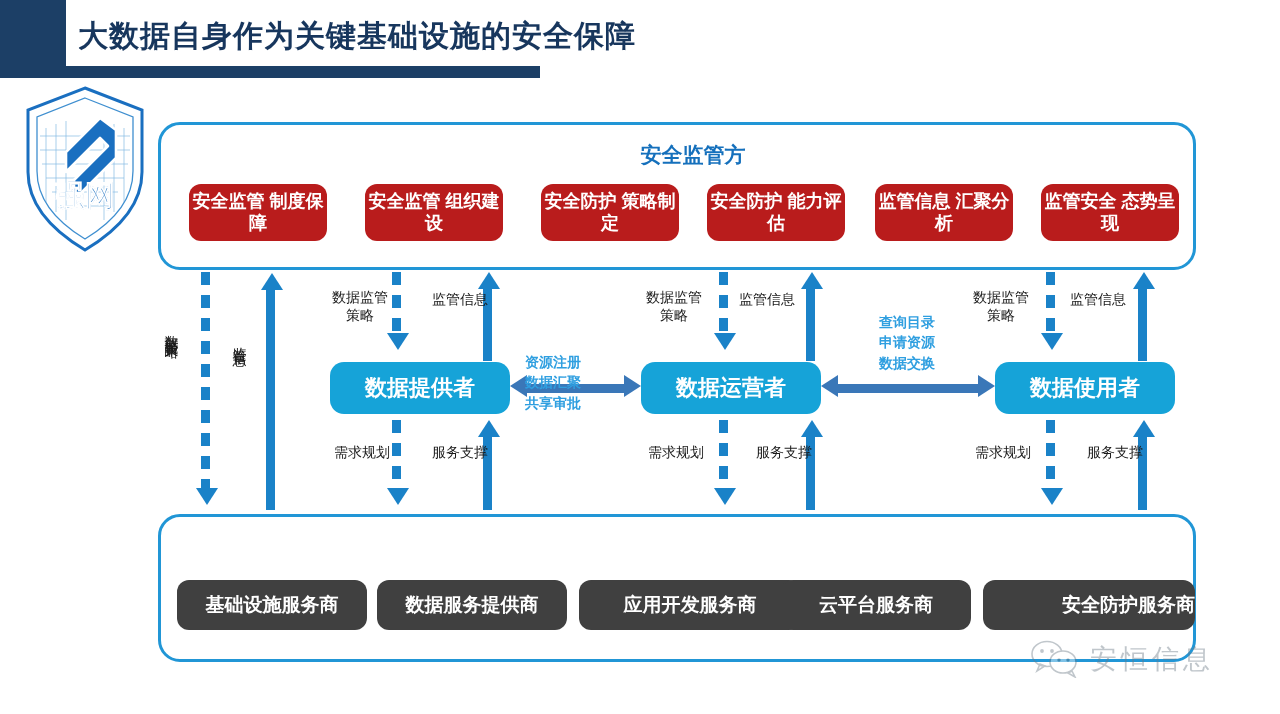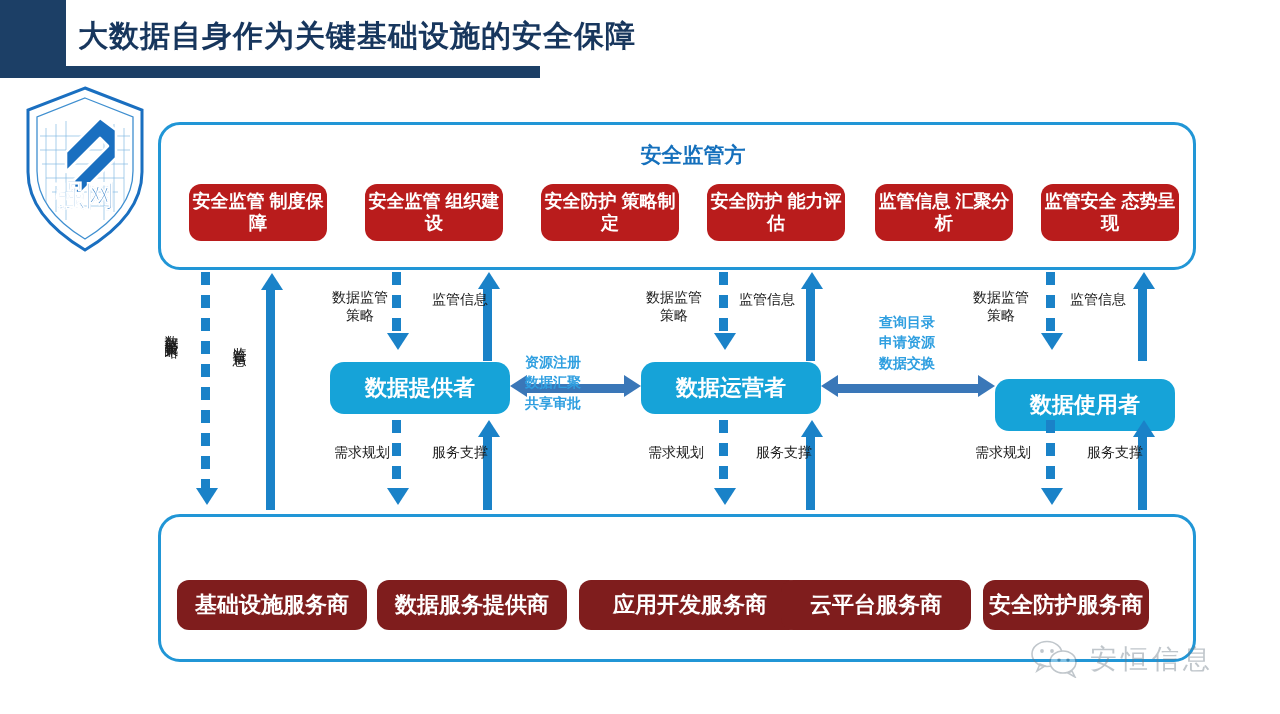--- a/index.html
+++ b/index.html
@@ -31,21 +31,21 @@
   .panel-bottom{left:158px;top:514px;width:1032px;height:142px;}
   .panel-bottom .panel-title{top:16px;}
 
   
   .pill{
     position:absolute;border-radius:12px;display:flex;align-items:center;
     justify-content:center;text-align:center;color:#fff;font-weight:bold;
     line-height:1.2;
   }
   .pill-top{background:#b91c1c;font-size:18px;height:57px;top:59px;}
-  .pill-bottom{background:#7f1d1d;font-size:22px;height:50px;top:63px;}
+  .pill-bottom{background:#404040;font-size:19px;height:50px;top:63px;}
   .pill-mid{
     position:absolute;background:#16a3d8;border-radius:14px;height:52px;
     display:flex;align-items:center;justify-content:center;
     color:#fff;font-weight:bold;font-size:22px;
   }
   .v-shaft{position:absolute;width:9px;background:#1a82c8;}
   .v-shaft.dashed{
     background:repeating-linear-gradient(to bottom,#1a82c8 0 13px,transparent 13px 23px);
   }
   .head-down{
@@ -162,32 +162,32 @@
     </div>
   <div class="pill pill-bottom" style="left:216px;width:190px;">
       <span>数据服务提供商</span>
     </div>
   <div class="pill pill-bottom" style="left:418px;width:222px;">
       <span>应用开发服务商</span>
     </div>
   <div class="pill pill-bottom" style="left:620px;width:190px;">
       <span>云平台服务商</span>
     </div>
-  <div class="pill pill-bottom" style="left:822px;width:166px;">
+  <div class="pill pill-bottom" style="left:822px;width:212px;justify-content:flex-end;">
       <span>安全防护服务商</span>
     </div>
 </div>
 
 <div class="pill-mid" style="left:330px;top:362px;width:180px;">
     <span>数据提供者</span>
   </div>
 <div class="pill-mid" style="left:641px;top:362px;width:180px;">
     <span>数据运营者</span>
   </div>
-<div class="pill-mid" style="left:995px;top:362px;width:180px;margin-top:17px;">
+<div class="pill-mid" style="left:995px;top:362px;width:180px;">
     <span>数据使用者</span>
   </div>
 
 <div class="v-shaft dashed" style="left:201px;top:272px;height:218px;"></div>
 <div class="head-down" style="left:196px;top:488px;"></div>
 <div class="lbl-v" style="left:163px;top:324px;">数据监管策略</div>
 
 <div class="v-shaft" style="left:266px;top:290px;height:220px;"></div>
 <div class="head-up" style="left:261px;top:273px;"></div>
 <div class="lbl-v" style="left:231px;top:336px;">监管信息</div>

